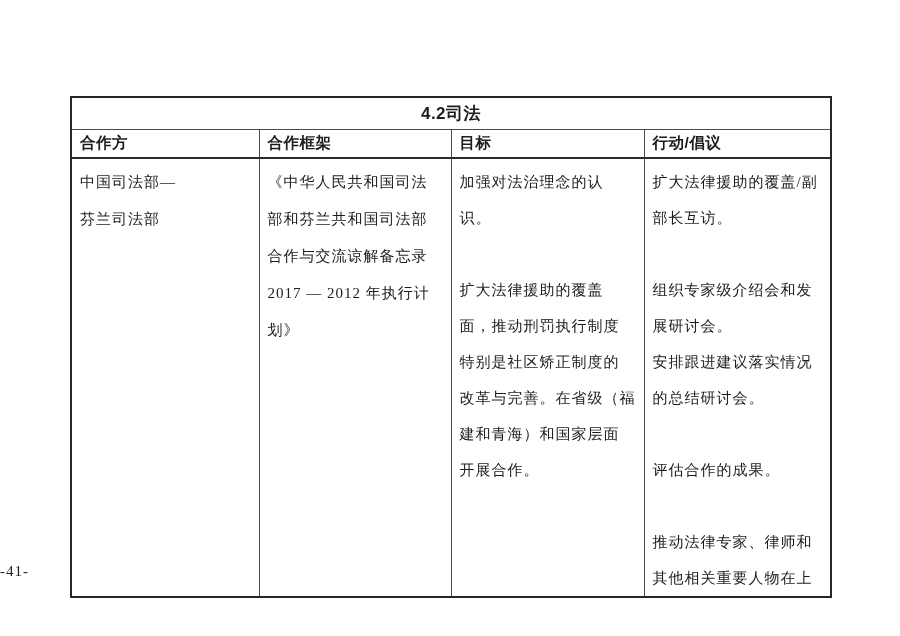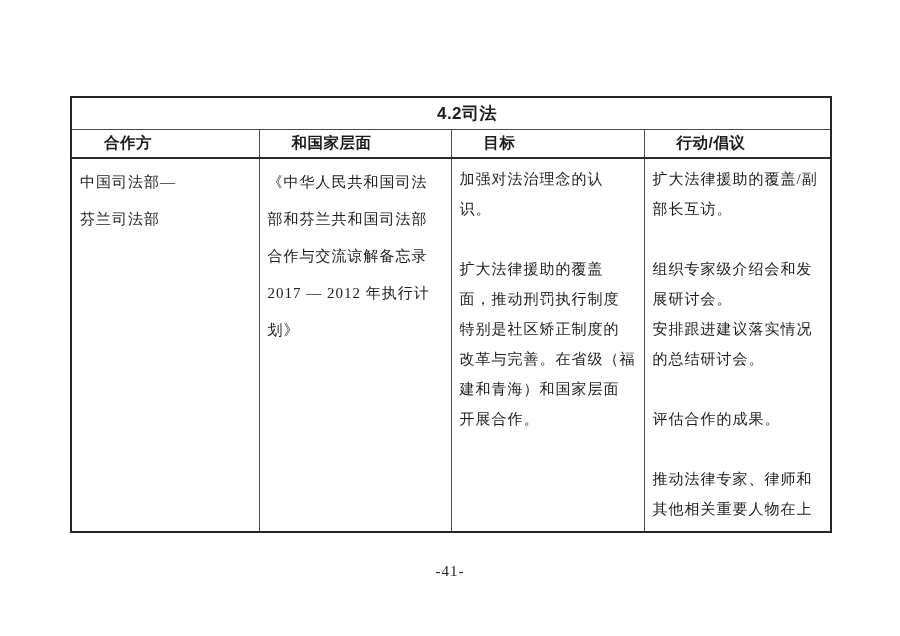--- a/index.html
+++ b/index.html
@@ -21,61 +21,60 @@
     position: absolute;
     left: 70px;
     top: 96px;
     width: 760px;
     border-collapse: collapse;
     table-layout: fixed;
   }
   table.coop-table td {
     border: 1px solid #4a4a4a;
     overflow: hidden;
-    padding-left: 32px;
   }
   
   table.coop-table { border: 2px solid #262626; }
   tr.title-row td {
     border: 2px solid #262626;
     border-bottom: 1px solid #4a4a4a;
     height: 32px;
     text-align: center;
     vertical-align: middle;
     font-family: "Liberation Sans", "DejaVu Sans", sans-serif;
     font-weight: bold;
     font-size: 17px;
     letter-spacing: 0.5px;
   }
   tr.header-row td {
     height: 29px;
     vertical-align: middle;
+    padding-left: 8px;
     font-family: "Liberation Sans", "DejaVu Sans", sans-serif;
     font-weight: bold;
     font-size: 15.5px;
     border-bottom: 2px solid #2a2a2a;
     letter-spacing: 0.5px;
   }
   tr.body-row td {
     height: 374px;
     vertical-align: top;
     padding: 5px 4px 0 8px;
     font-size: 15px;
     letter-spacing: 1px;
     white-space: pre-line;
     text-align: justify;
   }
   td.lh-wide  { line-height: 37px; }
-  td.lh-tight { line-height: 30px; }
+  td.lh-tight { line-height: 36px; }
   .page-number {
     position: absolute;
     left: 0;
     top: 563px;
     width: 900px;
-    text-align: center;
     font-size: 15px;
     letter-spacing: 1px;
     color: #222222;
   }
 </style>
 </head>
 <body>
 
 <div class="page">
 
@@ -85,21 +84,21 @@
       <col style="width:192px">
       <col style="width:193px">
       <col style="width:187px">
     </colgroup>
     <tbody>
       <tr class="title-row">
         <td colspan="4">4.2司法</td>
       </tr>
       <tr class="header-row">
         <td>合作方</td>
-        <td>和国家层面</td>
+        <td>合作框架</td>
         <td>目标</td>
         <td>行动/倡议</td>
       </tr>
       <tr class="body-row">
         <td class="lh-wide">中国司法部—
 芬兰司法部</td>
         <td class="lh-wide">《中华人民共和国司法
 部和芬兰共和国司法部
 合作与交流谅解备忘录
 2017 — 2012 年执行计

